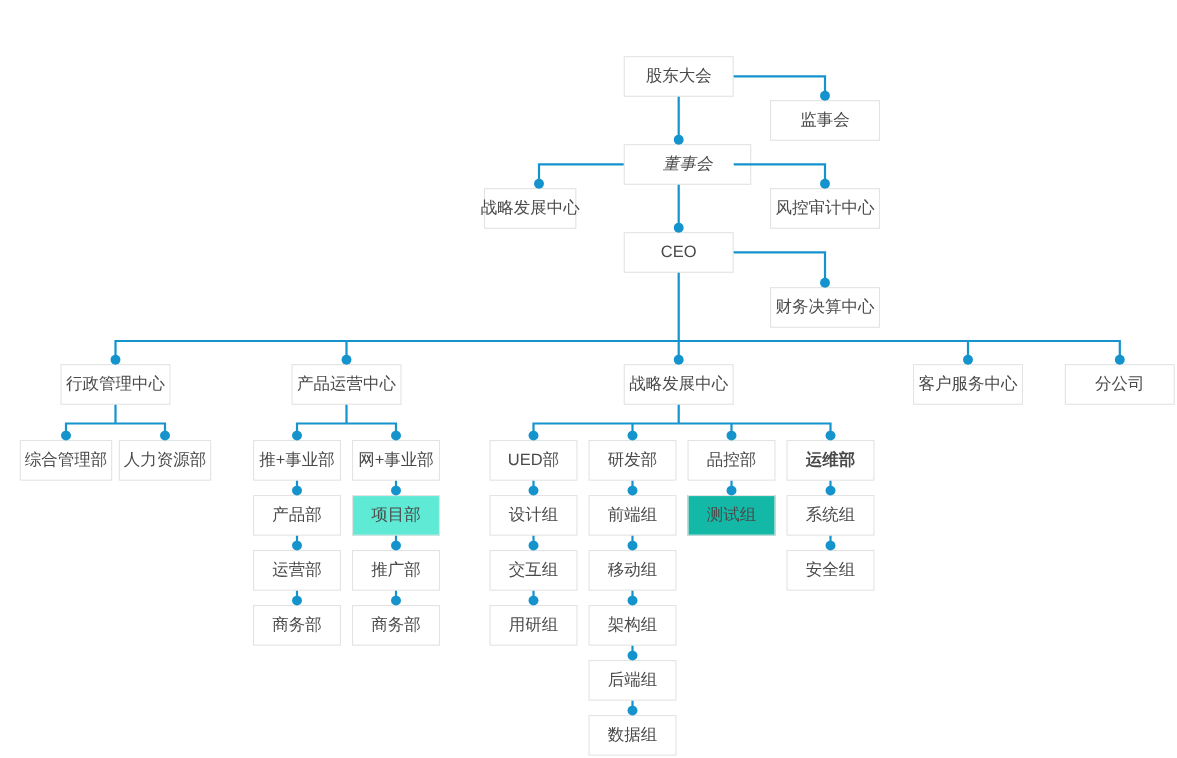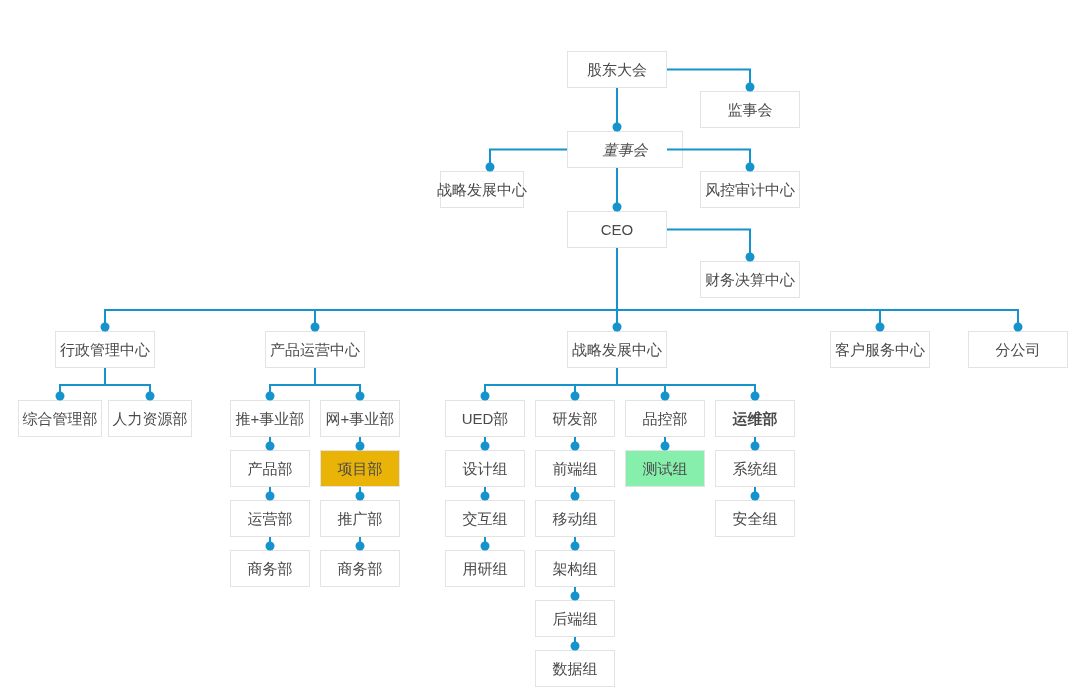--- a/index.html
+++ b/index.html
@@ -90,32 +90,32 @@
     <div class="node" style="left: 55px; top: 331px; width: 100px; height: 37px; border-color: rgb(227, 227, 227); background: rgb(255, 255, 255); color: rgb(74, 74, 74);">行政管理中心</div>
     <div class="node" style="left: 265px; top: 331px; width: 100px; height: 37px; border-color: rgb(227, 227, 227); background: rgb(255, 255, 255); color: rgb(74, 74, 74);">产品运营中心</div>
     <div class="node" style="left: 567px; top: 331px; width: 100px; height: 37px; border-color: rgb(227, 227, 227); background: rgb(255, 255, 255); color: rgb(74, 74, 74);">战略发展中心</div>
     <div class="node" style="left: 830px; top: 331px; width: 100px; height: 37px; border-color: rgb(227, 227, 227); background: rgb(255, 255, 255); color: rgb(74, 74, 74);">客户服务中心</div>
     <div class="node" style="left: 968px; top: 331px; width: 100px; height: 37px; border-color: rgb(227, 227, 227); background: rgb(255, 255, 255); color: rgb(74, 74, 74);">分公司</div>
     <div class="node" style="left: 18px; top: 400px; width: 84px; height: 37px; border-color: rgb(227, 227, 227); background: rgb(255, 255, 255); color: rgb(74, 74, 74);">综合管理部</div>
     <div class="node" style="left: 108px; top: 400px; width: 84px; height: 37px; border-color: rgb(227, 227, 227); background: rgb(255, 255, 255); color: rgb(74, 74, 74);">人力资源部</div>
     <div class="node" style="left: 230px; top: 400px; width: 80px; height: 37px; border-color: rgb(227, 227, 227); background: rgb(255, 255, 255); color: rgb(74, 74, 74);">推+事业部</div>
     <div class="node" style="left: 320px; top: 400px; width: 80px; height: 37px; border-color: rgb(227, 227, 227); background: rgb(255, 255, 255); color: rgb(74, 74, 74);">网+事业部</div>
     <div class="node" style="left: 230px; top: 450px; width: 80px; height: 37px; border-color: rgb(227, 227, 227); background: rgb(255, 255, 255); color: rgb(74, 74, 74);">产品部</div>
-    <div class="node" style="left: 320px; top: 450px; width: 80px; height: 37px; border-color: rgb(227, 227, 227); background: #eab308; color: rgb(74, 74, 74);">项目部</div>
+    <div class="node" style="left: 320px; top: 450px; width: 80px; height: 37px; border-color: rgb(227, 227, 227); background: #5eead4; color: rgb(74, 74, 74);">项目部</div>
     <div class="node" style="left: 230px; top: 500px; width: 80px; height: 37px; border-color: rgb(227, 227, 227); background: rgb(255, 255, 255); color: rgb(74, 74, 74);">运营部</div>
     <div class="node" style="left: 320px; top: 500px; width: 80px; height: 37px; border-color: rgb(227, 227, 227); background: rgb(255, 255, 255); color: rgb(74, 74, 74);">推广部</div>
     <div class="node" style="left: 230px; top: 550px; width: 80px; height: 37px; border-color: rgb(227, 227, 227); background: rgb(255, 255, 255); color: rgb(74, 74, 74);">商务部</div>
     <div class="node" style="left: 320px; top: 550px; width: 80px; height: 37px; border-color: rgb(227, 227, 227); background: rgb(255, 255, 255); color: rgb(74, 74, 74);">商务部</div>
     <div class="node" style="left: 445px; top: 400px; width: 80px; height: 37px; border-color: rgb(227, 227, 227); background: rgb(255, 255, 255); color: rgb(74, 74, 74);">UED部</div>
     <div class="node" style="left: 535px; top: 400px; width: 80px; height: 37px; border-color: rgb(227, 227, 227); background: rgb(255, 255, 255); color: rgb(74, 74, 74);">研发部</div>
     <div class="node" style="left: 625px; top: 400px; width: 80px; height: 37px; border-color: rgb(227, 227, 227); background: rgb(255, 255, 255); color: rgb(74, 74, 74);">品控部</div>
     <div class="node" style="left: 715px; top: 400px; width: 80px; height: 37px; border-color: rgb(227, 227, 227); background: rgb(255, 255, 255); color: rgb(74, 74, 74); font-weight: bold;">运维部</div>
     <div class="node" style="left: 445px; top: 450px; width: 80px; height: 37px; border-color: rgb(227, 227, 227); background: rgb(255, 255, 255); color: rgb(74, 74, 74);">设计组</div>
     <div class="node" style="left: 535px; top: 450px; width: 80px; height: 37px; border-color: rgb(227, 227, 227); background: rgb(255, 255, 255); color: rgb(74, 74, 74);">前端组</div>
-    <div class="node" style="left: 625px; top: 450px; width: 80px; height: 37px; border-color: rgb(227, 227, 227); background: #86efac; color: rgb(74, 74, 74);">测试组</div>
+    <div class="node" style="left: 625px; top: 450px; width: 80px; height: 37px; border-color: rgb(227, 227, 227); background: #14b8a6; color: rgb(74, 74, 74);">测试组</div>
     <div class="node" style="left: 715px; top: 450px; width: 80px; height: 37px; border-color: rgb(227, 227, 227); background: rgb(255, 255, 255); color: rgb(74, 74, 74);">系统组</div>
     <div class="node" style="left: 445px; top: 500px; width: 80px; height: 37px; border-color: rgb(227, 227, 227); background: rgb(255, 255, 255); color: rgb(74, 74, 74);">交互组</div>
     <div class="node" style="left: 535px; top: 500px; width: 80px; height: 37px; border-color: rgb(227, 227, 227); background: rgb(255, 255, 255); color: rgb(74, 74, 74);">移动组</div>
     <div class="node" style="left: 715px; top: 500px; width: 80px; height: 37px; border-color: rgb(227, 227, 227); background: rgb(255, 255, 255); color: rgb(74, 74, 74);">安全组</div>
     <div class="node" style="left: 445px; top: 550px; width: 80px; height: 37px; border-color: rgb(227, 227, 227); background: rgb(255, 255, 255); color: rgb(74, 74, 74);">用研组</div>
     <div class="node" style="left: 535px; top: 550px; width: 80px; height: 37px; border-color: rgb(227, 227, 227); background: rgb(255, 255, 255); color: rgb(74, 74, 74);">架构组</div>
     <div class="node" style="left: 535px; top: 600px; width: 80px; height: 37px; border-color: rgb(227, 227, 227); background: rgb(255, 255, 255); color: rgb(74, 74, 74);">后端组</div>
     <div class="node" style="left: 535px; top: 650px; width: 80px; height: 37px; border-color: rgb(227, 227, 227); background: rgb(255, 255, 255); color: rgb(74, 74, 74);">数据组</div>
   </div>
 

